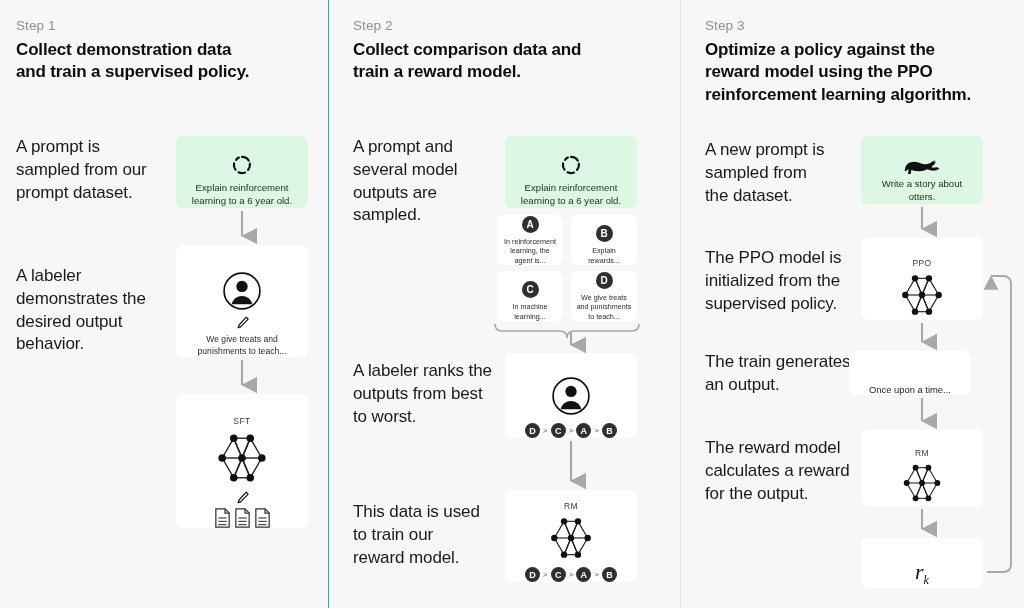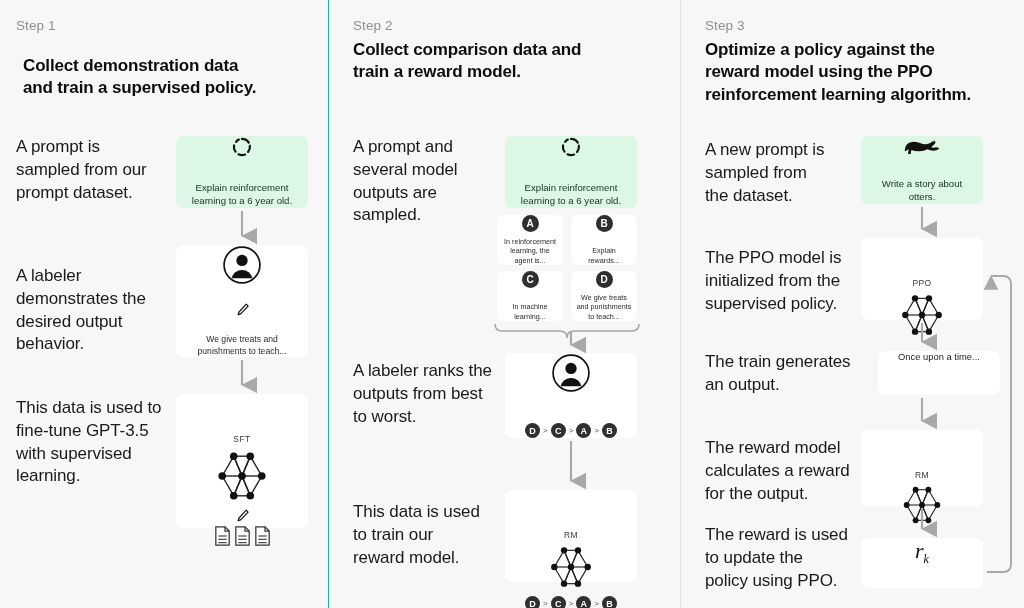--- a/index.html
+++ b/index.html
@@ -50,21 +50,21 @@
 
   
   .card {
     position: absolute;
     background: #ffffff;
     border-radius: 7px;
     text-align: center;
     display: flex;
     flex-direction: column;
     align-items: center;
-    justify-content: space-between;
+    justify-content: flex-end;
   }
   .card.green { background: #dcf7e3; }
   .card-text {
     font-size: 9.6px;
     color: #17331f;
     line-height: 1.35;
     padding: 0 8px;
   }
   .card.green .card-text { color: #16331e; }
   .mini-text {
@@ -117,34 +117,30 @@
   }
 </style>
 </head>
 <body>
 
 <div class="diagram">
 
   <div class="column col1">
     <div class="col-inner">
       <div class="step-label" style="left:4px; top:6px;">Step 1</div>
-      <div class="step-title" style="left:11px; top:27px; white-space:pre-line;margin-top:16px;">Collect demonstration data
+      <div class="step-title" style="left:4px; top:27px; white-space:pre-line;">Collect demonstration data
 and train a supervised policy.</div>
 
       <div class="caption" style="left:4px; top:124px; white-space:pre-line;">A prompt is
 sampled from our
 prompt dataset.</div>
       <div class="caption" style="left:4px; top:253px; white-space:pre-line;">A labeler
 demonstrates the
 desired output
 behavior.</div>
-      <div class="caption" style="left:4px; top:385px; white-space:pre-line;">This data is used to
-fine-tune GPT-3.5
-with supervised
-learning.</div>
 
       <div class="card green" style="left:164px; top:124px; width:132px; height:72px;">
         <span>
           <svg width="22" height="22" viewBox="0 0 24 24">
             <g fill="none" stroke="#111" stroke-width="2.4" stroke-linecap="round">
               <path d="M12 3.2 A8.8 8.8 0 0 1 19.4 7.2"></path>
               <path d="M20.6 10.6 A8.8 8.8 0 0 1 18.6 17.4"></path>
               <path d="M15.4 20.2 A8.8 8.8 0 0 1 8.2 20"></path>
               <path d="M4.9 17.1 A8.8 8.8 0 0 1 3.3 10.3"></path>
               <path d="M5.6 6.4 A8.8 8.8 0 0 1 8.6 3.9"></path>
@@ -384,23 +380,20 @@
 sampled from
 the dataset.</div>
       <div class="caption" style="left:24px; top:235px; white-space:pre-line;">The PPO model is
 initialized from the
 supervised policy.</div>
       <div class="caption" style="left:24px; top:339px; white-space:pre-line;">The train generates
 an output.</div>
       <div class="caption" style="left:24px; top:425px; white-space:pre-line;">The reward model
 calculates a reward
 for the output.</div>
-      <div class="caption" style="left:24px; top:512px; white-space:pre-line;">The reward is used
-to update the
-policy using PPO.</div>
 
       <div class="card green" style="left:180px; top:124px; width:122px; height:68px;">
         <span>
           <svg width="40" height="20" viewBox="0 0 60 30">
             <path d="M4 22 q1-12 11-13 q7-1 13 2 q5 2 10 1 q5-1 9-5 q2-2 3 1 q1 3-2 5 q-3 2-4 4 q4 1 7 0 q3-1 5 2 q-4 3-9 3 q-5 0-9-2 q-5 3-12 3 q-7 0-12-2 l-1 6 h-4 l1-7 q-3 1-4 3 z" fill="#111"></path>
             <circle cx="48" cy="7.5" r="1.2" fill="#fff"></circle>
           </svg>
         </span>
         <div class="card-text" style="margin-top:2px;">Write a story about otters.</div>
       </div>
@@ -431,21 +424,21 @@
               <circle cx="30" cy="60" r="4.6"></circle>
                 <circle cx="40" cy="36" r="4.6"></circle>
               <circle cx="50" cy="12" r="4.6"></circle>
                 <circle cx="50" cy="60" r="4.6"></circle>
               <circle cx="64" cy="36" r="4.6"></circle>
             </g>
           </svg>
         </span>
       </div>
 
-      <div class="card" style="left:197px; top:339px; width:122px; height:44px;">
+      <div class="card" style="left:168px; top:339px; width:122px; height:44px;">
         <div class="once-text">Once upon a time...</div>
       </div>
 
       <div class="card" style="left:180px; top:418px; width:122px; height:76px;">
         <div class="net-label">RM</div>
         <span>
           <svg width="52" height="46" viewBox="0 0 80 72">
             <g stroke="#222" stroke-width="1.7">
               <line x1="16" y1="36" x2="30" y2="12"></line>
                 <line x1="16" y1="36" x2="30" y2="60"></line>

